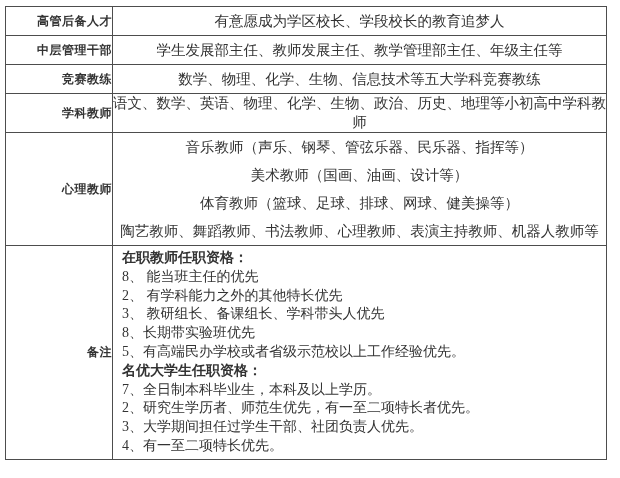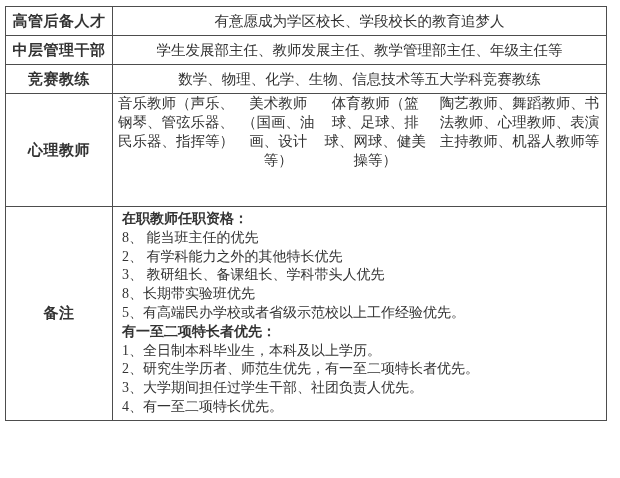--- a/index.html
+++ b/index.html
@@ -22,37 +22,37 @@
     border-collapse: collapse;
     table-layout: fixed;
   }
   table.recruit td {
     border: 1px solid #4d4d4d;
     padding: 0;
     overflow: hidden;
   }
   td.label-cell {
     width: 106px;
-    text-align: center;
+    text-align: right;
     vertical-align: middle;
     font-weight: bold;
-    font-size: 15px;
+    font-size: 12px;
     letter-spacing: 0.5px;
   }
   td.content-cell {
     text-align: center;
     vertical-align: middle;
     font-size: 14.5px;
   }
   tr.simple-row { height: 29px; }
   tr.special-row { height: 112px; }
   tr.remarks-row { height: 208px; }
   .special-lines {
     display: flex;
-    flex-direction: row;
+    flex-direction: column;
     justify-content: space-around;
     height: 112px;
   }
   .special-lines .line {
     font-size: 14.5px;
     text-align: center;
   }
   .remarks-content {
     text-align: left;
     font-size: 14px;
@@ -76,20 +76,24 @@
       <td class="content-cell">有意愿成为学区校长、学段校长的教育追梦人</td>
     </tr>
     <tr class="simple-row">
       <td class="label-cell">中层管理干部</td>
       <td class="content-cell">学生发展部主任、教师发展主任、教学管理部主任、年级主任等</td>
     </tr>
     <tr class="simple-row">
       <td class="label-cell">竞赛教练</td>
       <td class="content-cell">数学、物理、化学、生物、信息技术等五大学科竞赛教练</td>
     </tr>
+    <tr class="simple-row">
+      <td class="label-cell">学科教师</td>
+      <td class="content-cell">语文、数学、英语、物理、化学、生物、政治、历史、地理等小初高中学科教师</td>
+    </tr>
     <tr class="special-row">
       <td class="label-cell">心理教师</td>
       <td class="content-cell">
         <div class="special-lines">
           <div class="line">音乐教师（声乐、钢琴、管弦乐器、民乐器、指挥等）</div>
           <div class="line">美术教师（国画、油画、设计等）</div>
           <div class="line">体育教师（篮球、足球、排球、网球、健美操等）</div>
           <div class="line">陶艺教师、舞蹈教师、书法教师、心理教师、表演主持教师、机器人教师等</div>
         </div>
       </td>
@@ -97,22 +101,22 @@
     <tr class="remarks-row">
       <td class="label-cell">备注</td>
       <td class="content-cell">
         <div class="remarks-content">
           <div class="sec-heading">在职教师任职资格：</div>
           <div class="sec-item">8、 能当班主任的优先</div>
           <div class="sec-item">2、 有学科能力之外的其他特长优先</div>
           <div class="sec-item">3、 教研组长、备课组长、学科带头人优先</div>
           <div class="sec-item">8、长期带实验班优先</div>
           <div class="sec-item">5、有高端民办学校或者省级示范校以上工作经验优先。</div>
-          <div class="sec-heading">有一至二项特长者优先：</div>
-          <div class="sec-item">1、全日制本科毕业生，本科及以上学历。</div>
+          <div class="sec-heading">名优大学生任职资格：</div>
+          <div class="sec-item">7、全日制本科毕业生，本科及以上学历。</div>
           <div class="sec-item">2、研究生学历者、师范生优先，有一至二项特长者优先。</div>
           <div class="sec-item">3、大学期间担任过学生干部、社团负责人优先。</div>
           <div class="sec-item">4、有一至二项特长优先。</div>
         </div>
       </td>
     </tr>
   </tbody>
 </table>
 
 </body></html>

